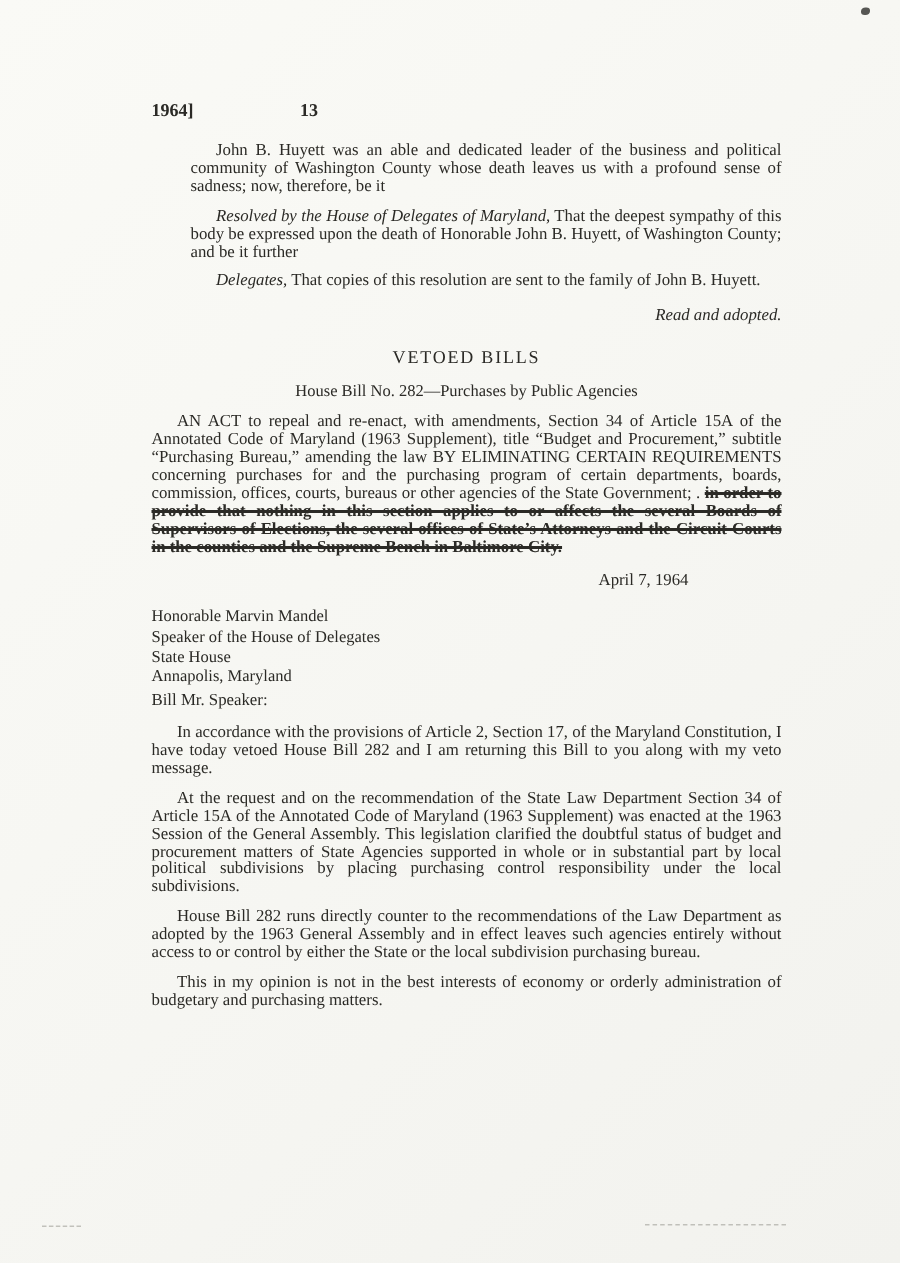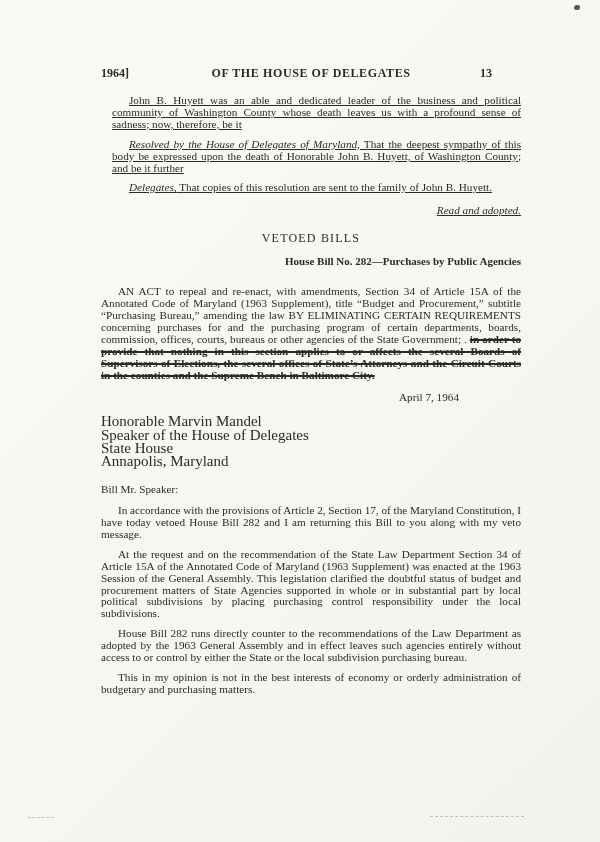--- a/index.html
+++ b/index.html
@@ -45,64 +45,64 @@
   .rh-right { width: 70px; text-align: center; }
 
   p {
     font-size: 11.2px;
     line-height: 11.9px;
     text-align: justify;
     text-indent: 17px;
     margin-bottom: 8px;
   }
 
-  .resolution { margin-left: 11px; text-decoration: underline; }
+  .resolution { margin-left: 26px; }
 
   .adopted {
     font-style: italic;
     text-align: right;
     text-indent: 2px;
     margin-top: 11px;
     margin-bottom: 12px;
   }
 
   .ital { font-style: italic; }
 
   .section-title {
     text-align: center;
     font-size: 12px;
     font-weight: normal;
     letter-spacing: 1.2px;
     margin: 14px 0 9px 0;
   }
 
   .bill-title {
-    text-align: right;
+    text-align: center;
     font-size: 11px;
-    font-weight: bold;
-    margin-bottom: 19px;
+    font-weight: normal;
+    margin-bottom: 9px;
   }
 
   .struck {
     font-weight: bold;
     text-decoration: line-through;
     text-decoration-thickness: 1.5px;
   }
 
   .date {
     text-align: right;
     text-indent: 0;
     padding-right: 62px;
     margin: 10px 0 12px 0;
   }
 
   .address {
-    font-size: 15px;
+    font-size: 11px;
     line-height: 13.2px;
-    margin-bottom: 16px;
+    margin-bottom: 4px;
   }
 
   .salutation {
     text-align: left;
     text-indent: 0;
     margin-bottom: 9px;
   }
 
   .artifact {
     position: absolute;
@@ -116,21 +116,20 @@
 <body>
 
 <div class="page">
 
   <div class="speck"></div>
 
   <div class="content">
 
     <div class="running-head">
       <span class="rh-left">1964]</span>
-      <span class="rh-center">OF THE HOUSE OF DELEGATES</span>
       <span class="rh-right">13</span>
     </div>
 
     <section class="resolution">
       <p>John B. Huyett was an able and dedicated leader of the business and political community of Washington County whose death leaves us with a profound sense of sadness; now, therefore, be it</p>
       <p><span class="ital">Resolved by the House of Delegates of Maryland,</span><span> That the deepest sympathy of this body be expressed upon the death of Honorable John B. Huyett, of Washington County; and be it further</span></p>
       <p><span class="ital">Delegates,</span><span> That copies of this resolution are sent to the family of John B. Huyett.</span></p>
       <p class="adopted">Read and adopted.</p>
     </section>
 

